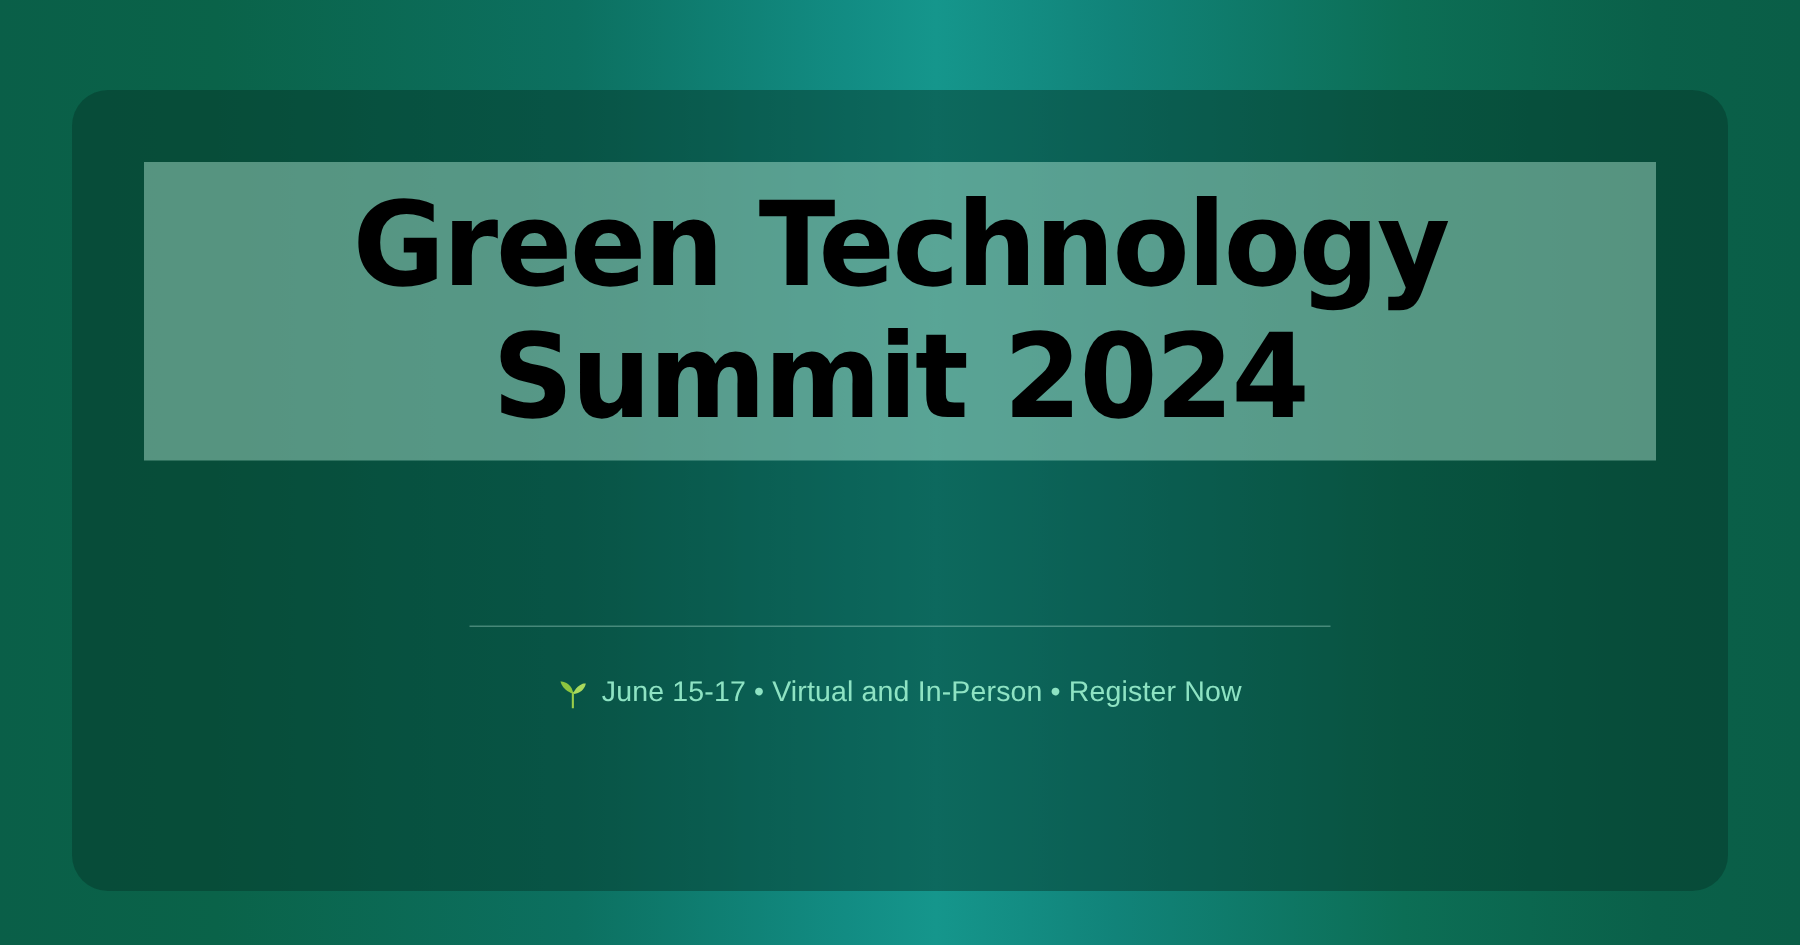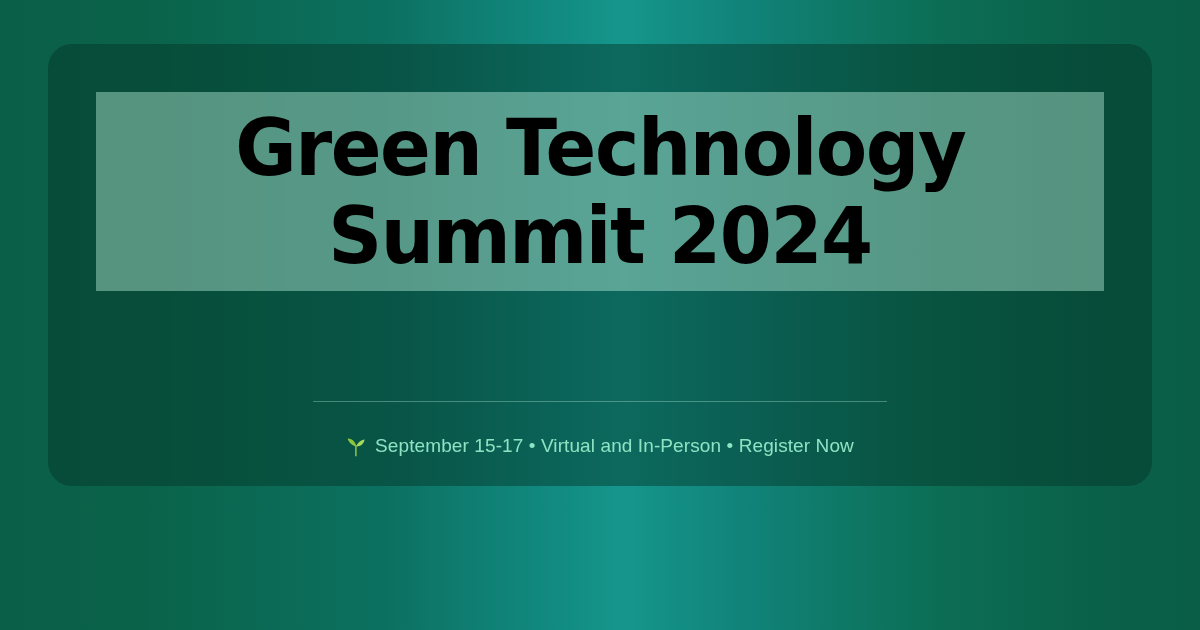--- a/index.html
+++ b/index.html
@@ -30,23 +30,23 @@
         #0c6e55 78%,
         #0a6049 92%,
         #0a5e47 100%);
     overflow: hidden;
   }
 
   
   #card {
     position: absolute;
     left: 48px;
-    top: 44px;
+    top: 60px;
     width: 1104px;
-    height: 442px;
+    height: 534px;
     border-radius: 24px;
     background: rgba(4, 52, 40, 0.46);
     box-sizing: border-box;
   }
 
   
   #title-band {
     position: absolute;
     left: 48px;   
     top: 48px;    
@@ -140,17 +140,17 @@
 
 
     <div id="divider"></div>
 
     <div id="meta-row">
       <svg id="seedling-icon" viewBox="0 0 20 22" xmlns="http://www.w3.org/2000/svg">
         <path d="M9.2 21.2 L9.2 10.6 C9.2 10.1 10.6 10.1 10.6 10.6 L10.6 21.2 Z" fill="#9acd4a"></path>
         <path d="M9.6 11.4 C9.6 11.4 3.2 9.4 1.6 3.4 C1.6 3.4 8.0 3.0 9.9 10.0 Z" fill="#8dc63f"></path>
         <path d="M10.3 11.0 C10.3 11.0 12.2 5.4 18.6 4.4 C18.6 4.4 18.0 10.6 10.9 11.6 Z" fill="#a9d95c"></path>
       </svg>
-      <div id="meta-text">September 15-17 • Virtual and In-Person • Register Now</div>
+      <div id="meta-text">June 15-17 • Virtual and In-Person • Register Now</div>
     </div>
 
   </div>
 </div>
 
 </body></html>

